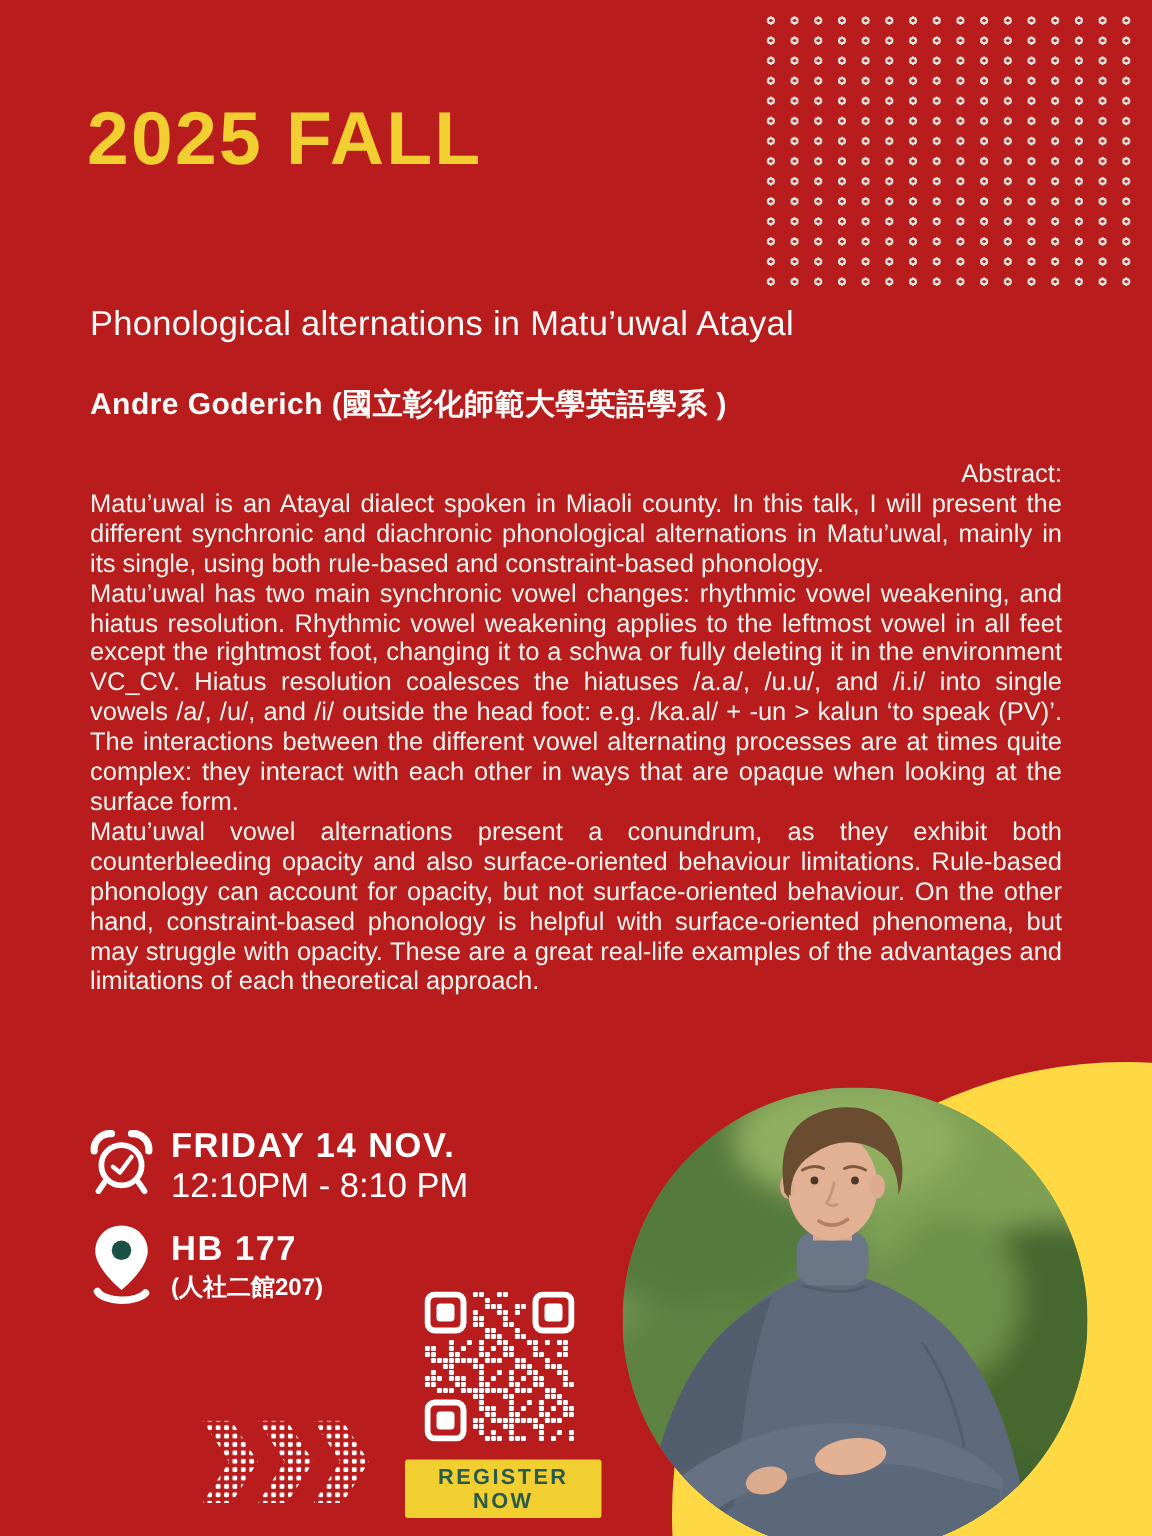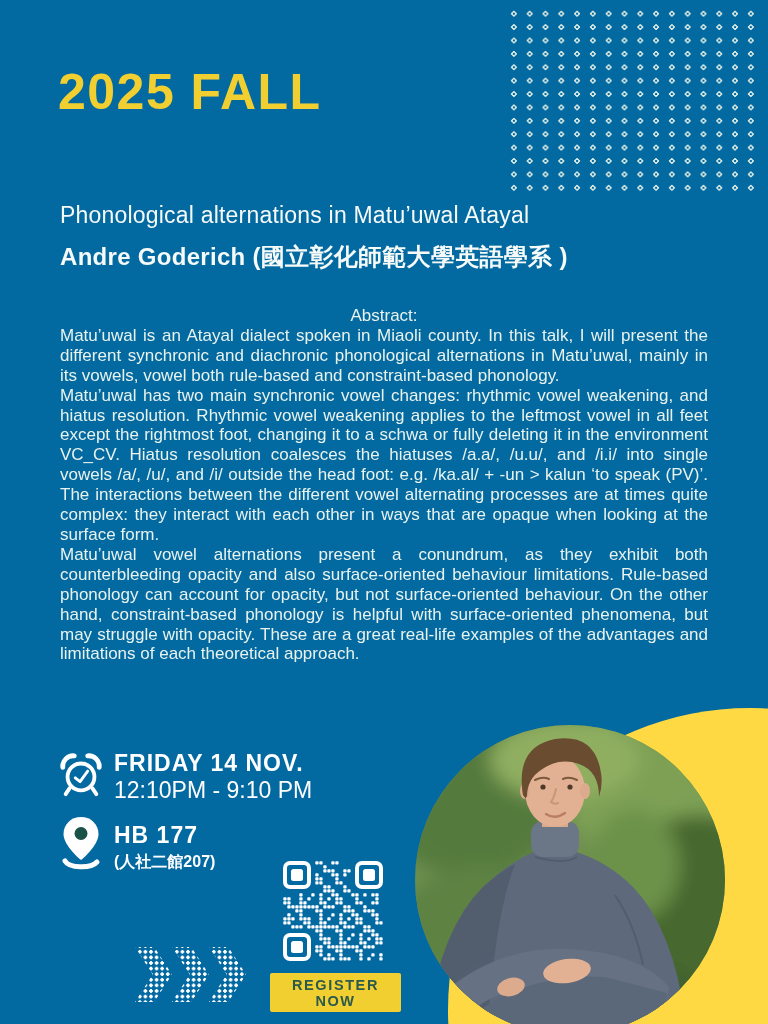--- a/index.html
+++ b/index.html
@@ -1,48 +1,48 @@
 <!DOCTYPE html>
 <html><head>
 <meta charset="utf-8">
 <style>
   html,body{margin:0;padding:0;background:#222;}
   .poster{
     position:relative;width:768px;height:1024px;margin:0 auto;
-    background:#0369a1;overflow:hidden;
+    background:#b91c1c;overflow:hidden;
     font-family:"Liberation Sans","DejaVu Sans",sans-serif;
   }
   
   .dot-grid{
     position:absolute;left:506px;top:7px;width:254px;height:188px;z-index:1;
     background-image:radial-gradient(circle,rgba(0,0,0,0) 1.1px,#d7e8e0 1.2px 2.6px,rgba(0,0,0,0) 2.7px);
     background-size:15.8px 13.4px;
   }
   
   .series-title{
     position:absolute;left:58px;top:64px;z-index:3;
     color:#F2CF30;font-weight:900;font-size:50px;line-height:57px;letter-spacing:1.5px;
   }
   .talk-title{
     position:absolute;left:60px;top:202px;width:680px;z-index:3;
     color:#F6FAF8;font-size:23px;font-weight:500;letter-spacing:0.2px;
   }
   .speaker{
-    position:absolute;left:60px;top:241px;width:680px;z-index:3;
-    color:#F6FAF8;font-size:24px;font-weight:700;letter-spacing:0.3px;
+    position:absolute;left:60px;top:256px;width:680px;z-index:3;
+    color:#F6FAF8;font-size:20px;font-weight:700;letter-spacing:0.3px;
   }
   
   .abstract{
     position:absolute;left:60px;top:306px;width:648px;z-index:3;
     color:#E9F3EE;font-size:17px;line-height:19.9px;
   }
   .abstract p{margin:0;text-align:justify;}
-  .abstract p.label{text-align:center;}
-  
-  .event-row{position:absolute;left:58px;z-index:4;display:flex;align-items:flex-end;}
+  .abstract p.label{text-align:right;}
+  
+  .event-row{position:absolute;left:58px;z-index:4;display:flex;align-items:center;}
   .event-row .icon{flex:0 0 auto;}
   .event-row .txt{margin-left:10px;color:#fff;}
   .row-date{top:748px;}
   .row-place{top:815px;}
   .ev-bold{font-size:23px;font-weight:800;letter-spacing:1px;line-height:27px;}
   .ev-reg{font-size:23px;font-weight:400;line-height:27px;}
   .ev-cjk{font-size:16px;font-weight:800;line-height:26px;}
   
   .yellow-blob{
     position:absolute;left:448px;top:708px;width:604px;height:604px;border-radius:50%;
@@ -79,38 +79,38 @@
 
   <div class="series-title">
     <div>2025 FALL</div>
   </div>
 
   <div class="talk-title">Phonological alternations in Matu’uwal Atayal</div>
   <div class="speaker">Andre Goderich (國立彰化師範大學英語學系 )</div>
 
   <div class="abstract">
     <p class="label">Abstract:</p>
-    <p>Matu’uwal is an Atayal dialect spoken in Miaoli county. In this talk, I will present the different synchronic and diachronic phonological alternations in Matu’uwal, mainly in its vowels, vowel both rule-based and constraint-based phonology.</p>
+    <p>Matu’uwal is an Atayal dialect spoken in Miaoli county. In this talk, I will present the different synchronic and diachronic phonological alternations in Matu’uwal, mainly in its single, using both rule-based and constraint-based phonology.</p>
     <p>Matu’uwal has two main synchronic vowel changes: rhythmic vowel weakening, and hiatus resolution. Rhythmic vowel weakening applies to the leftmost vowel in all feet except the rightmost foot, changing it to a schwa or fully deleting it in the environment VC_CV. Hiatus resolution coalesces the hiatuses /a.a/, /u.u/, and /i.i/ into single vowels /a/, /u/, and /i/ outside the head foot: e.g. /ka.al/ + -un &gt; kalun ‘to speak (PV)’. The interactions between the different vowel alternating processes are at times quite complex: they interact with each other in ways that are opaque when looking at the surface form.</p>
     <p>Matu’uwal vowel alternations present a conundrum, as they exhibit both counterbleeding opacity and also surface-oriented behaviour limitations. Rule-based phonology can account for opacity, but not surface-oriented behaviour. On the other hand, constraint-based phonology is helpful with surface-oriented phenomena, but may struggle with opacity. These are a great real-life examples of the advantages and limitations of each theoretical approach.</p>
   </div>
 
   <div class="event-row row-date">
     <span class="icon">
       <svg width="46" height="52" viewBox="0 0 48 54" fill="none">
         <circle cx="24" cy="30" r="14" stroke="#fff" stroke-width="4"></circle>
         <path d="M5 20 A 11 11 0 0 1 17 8" stroke="#fff" stroke-width="5" stroke-linecap="round"></path>
         <path d="M43 20 A 11 11 0 0 0 31 8" stroke="#fff" stroke-width="5" stroke-linecap="round"></path>
         <path d="M12 42 L8 48 M36 42 L40 48" stroke="#fff" stroke-width="4" stroke-linecap="round"></path>
         <path d="M18 31 L23 35 L31 24" stroke="#fff" stroke-width="3" stroke-linecap="round" stroke-linejoin="round" fill="none"></path>
       </svg>
     </span>
     <span class="txt">
       <div class="ev-bold">FRIDAY 14 NOV.</div>
-      <div class="ev-reg">12:10PM - 9:10 PM</div>
+      <div class="ev-reg">12:10PM - 8:10 PM</div>
     </span>
   </div>
 
   <div class="event-row row-place">
     <span class="icon">
       <svg width="46" height="56" viewBox="0 0 46 56" fill="none">
         <path d="M23 2 C13 2 5.5 9.5 5.5 19 C5.5 31 23 45 23 45 C23 45 40.5 31 40.5 19 C40.5 9.5 33 2 23 2 Z" fill="#fff"></path>
         <circle cx="23" cy="18.5" r="6.5" fill="#1B5247"></circle>
         <path d="M7 46 A 17 8 0 0 0 39 47" stroke="#fff" stroke-width="5" stroke-linecap="round" fill="none"></path>
       </svg>

